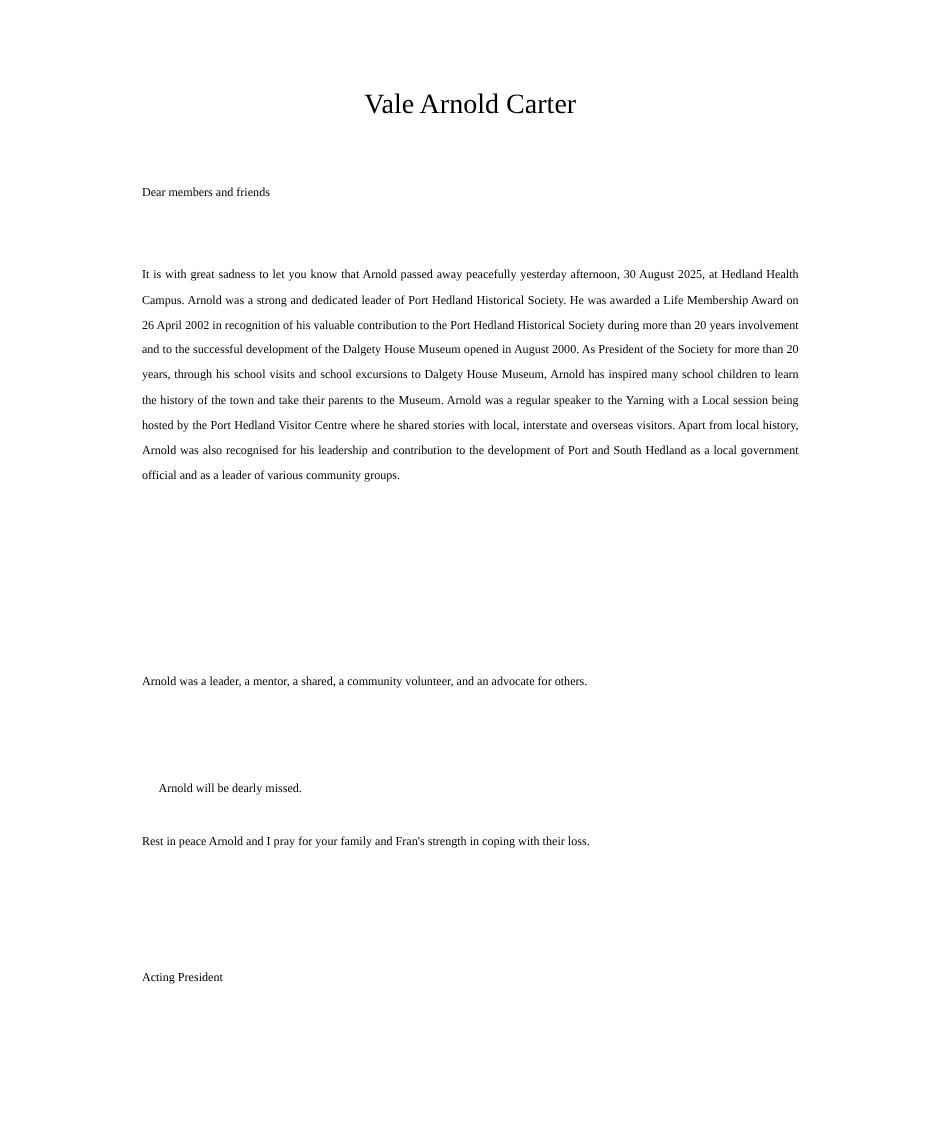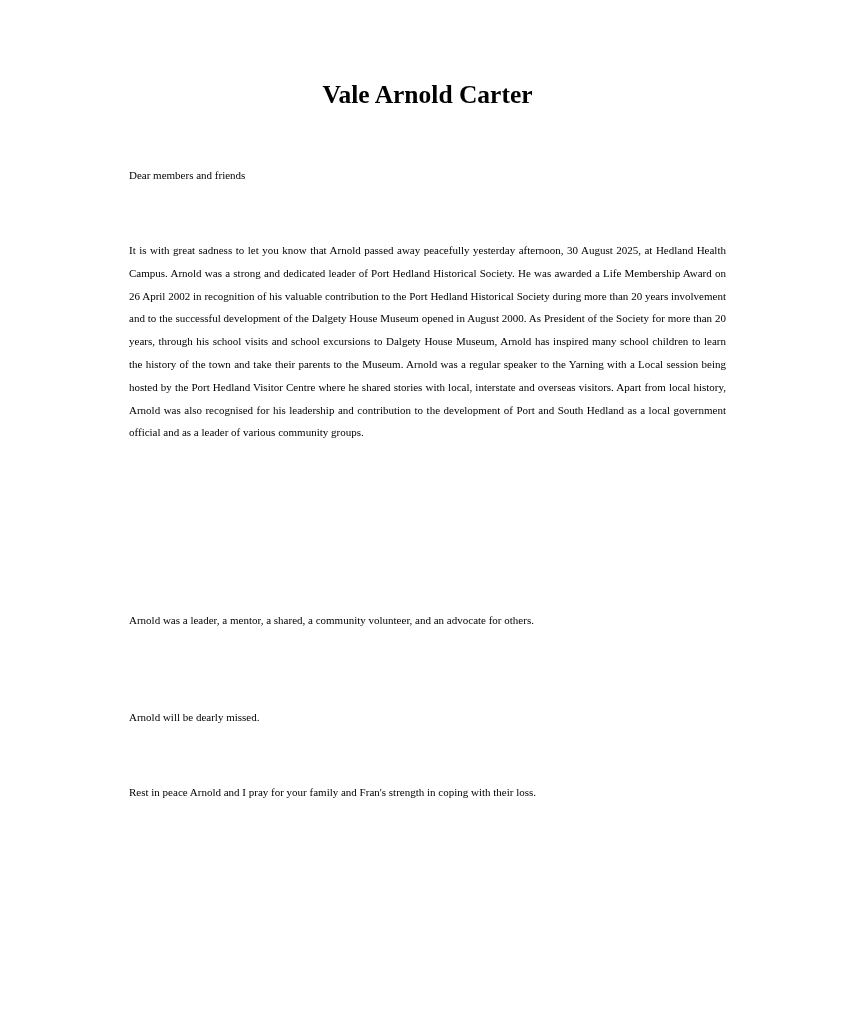--- a/index.html
+++ b/index.html
@@ -23,53 +23,54 @@
     }
     .title {
       position: absolute;
       left: 0;
       width: 597px;
       top: 80px;
       text-align: center;
       font-size: 25.5px;
       line-height: 30px;
       margin: 0;
-      font-weight: bold;
+      font-weight: normal;
     }
     .para {
       position: absolute;
       left: 0;
       width: 597px;
       margin: 0;
       font-size: 11px;
       line-height: 22.8px;
     }
     .justify {
       text-align: justify;
       font-family: Liberation Serif, serif;
     }
     .greeting { top: 164px; }
     .body-main { top: 239px; }
     .leader { top: 609px; width: 590px; }
-    .missed { top: 706px; }
-    .rip { top: 781px; width: 590px; }
+    .missed { top: 706px; margin-left: 15px; }
+    .rip { top: 754px; width: 590px; }
     .signature { top: 878px; }
     .signature div { white-space: nowrap; }
   </style>
 </head>
 <body>
 
 <div class="page">
   <h1 class="title">Vale Arnold Carter</h1>
 
   <p class="para greeting">Dear members and friends</p>
 
   <p class="para justify body-main">It is with great sadness to let you know that Arnold passed away peacefully yesterday afternoon, 30 August 2025, at Hedland Health Campus. Arnold was a strong and dedicated leader of Port Hedland Historical Society. He was awarded a Life Membership Award on 26 April 2002 in recognition of his valuable contribution to the Port Hedland Historical Society during more than 20 years involvement and to the successful development of the Dalgety House Museum opened in August 2000. As President of the Society for more than 20 years, through his school visits and school excursions to Dalgety House Museum, Arnold has inspired many school children to learn the history of the town and take their parents to the Museum. Arnold was a regular speaker to the Yarning with a Local session being hosted by the Port Hedland Visitor Centre where he shared stories with local, interstate and overseas visitors. Apart from local history, Arnold was also recognised for his leadership and contribution to the development of Port and South Hedland as a local government official and as a leader of various community groups.</p>
 
   <p class="para leader">Arnold was a leader, a mentor, a shared, a community volunteer, and an advocate for others.</p>
 
   <p class="para missed">Arnold will be dearly missed.</p>
 
   <p class="para rip">Rest in peace Arnold and I pray for your family and Fran's strength in coping with their loss.</p>
 
   <div class="para signature">
+    <div>Acting President</div>
   </div>
 </div>
 
 </body></html>

